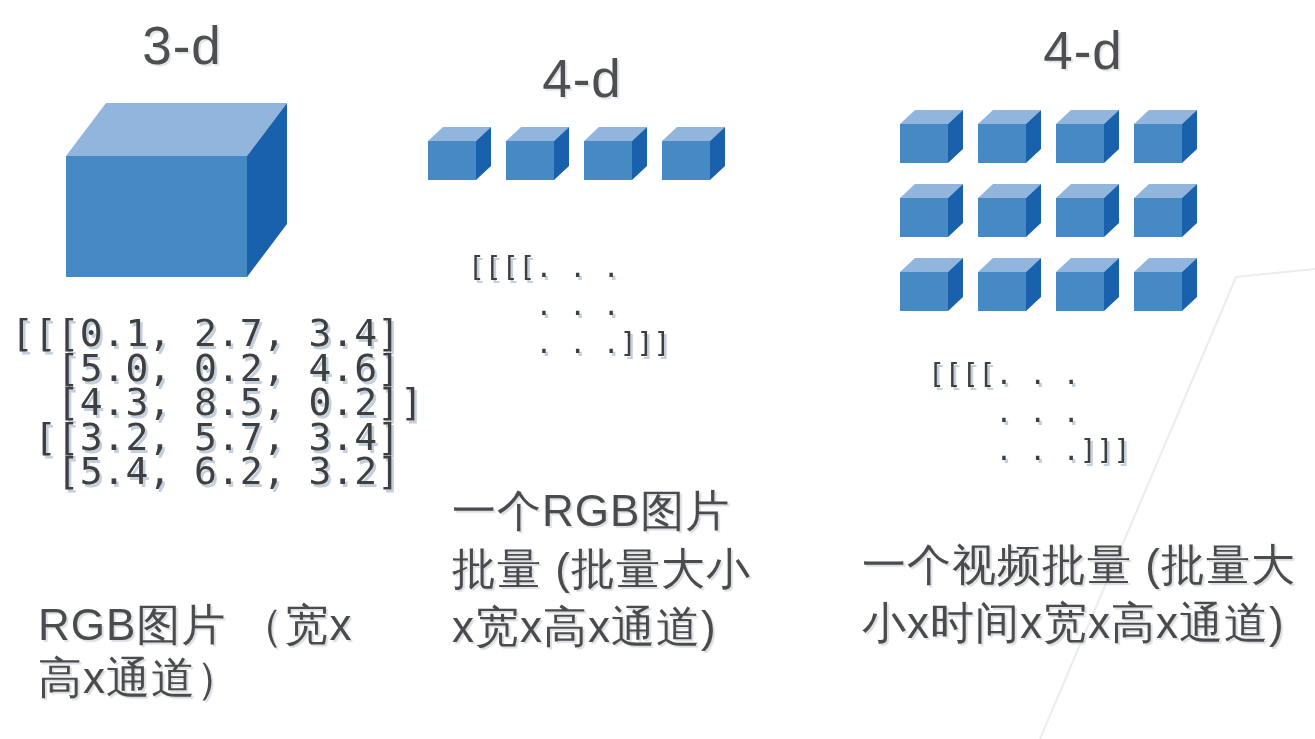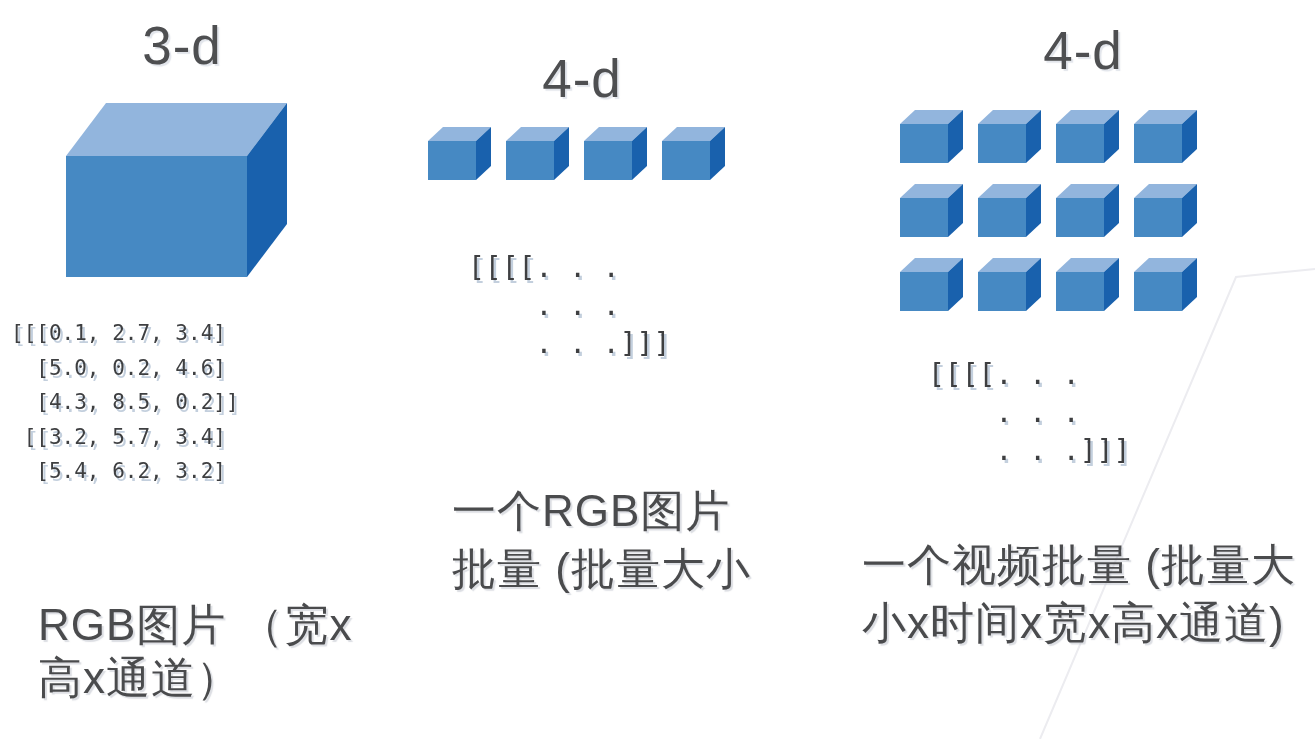--- a/index.html
+++ b/index.html
@@ -25,21 +25,21 @@
   .g3 { left:66px;  top:103px; }
   .g4 { left:428px; top:127px; }
   .g5 { left:900px; top:110px; }
   .cube-grid svg { display:block; }
 
   .matrix {
     position:absolute; font-family:"DejaVu Sans Mono", monospace;
     color:var(--matrix-color,#3e3f41); white-space:pre;
     text-shadow:2.5px 2.5px 0 #c3cfdd;
   }
-  .m3 { left:11px;  top:316px; font-size:21px; line-height:34.5px; }
+  .m3 { left:11px;  top:316px; font-size:38px; line-height:34.5px; }
   .m4 { left:468px; top:249px; font-size:28px; line-height:38px; }
   .m5 { left:928px; top:356px; font-size:28px; line-height:38px; }
 
   .caption {
     position:absolute; font-size:44px; font-weight:400;
     color:var(--caption-color,#4a4b4d); letter-spacing:1px;
     text-shadow:2px 2px 1px rgba(185,190,200,.5);
     white-space:pre;
   }
   .c3 { left:38px;  top:598px; line-height:53px; }
@@ -151,16 +151,16 @@
         <polygon points="48,14 63,0 63,39 48,53" fill="#1961ad"></polygon>
         <polygon points="0,14 48,14 48,53 0,53" fill="#4689c3"></polygon>
       </svg>
     </div>
 
   <div class="matrix m3"><div class="line">[[[0.1, 2.7, 3.4]</div><div class="line">  [5.0, 0.2, 4.6]</div><div class="line">  [4.3, 8.5, 0.2]]</div><div class="line"> [[3.2, 5.7, 3.4]</div><div class="line">  [5.4, 6.2, 3.2]</div></div>
   <div class="matrix m4"><div class="line">[[[[. . .</div><div class="line">    . . .</div><div class="line">    . . .]]]</div></div>
   <div class="matrix m5"><div class="line">[[[[. . .</div><div class="line">    . . .</div><div class="line">    . . .]]]</div></div>
 
   <div class="caption c3"><div class="line">RGB图片 （宽x</div><div class="line">高x通道）</div></div>
-  <div class="caption c4"><div class="line">一个RGB图片</div><div class="line">批量 (批量大小</div></div>
+  <div class="caption c4"><div class="line">一个RGB图片</div><div class="line">批量 (批量大小</div><div class="line">x宽x高x通道)</div></div>
   <div class="caption c5"><div class="line">一个视频批量 (批量大</div><div class="line">小x时间x宽x高x通道)</div></div>
 
 </div>
 
 </body></html>

